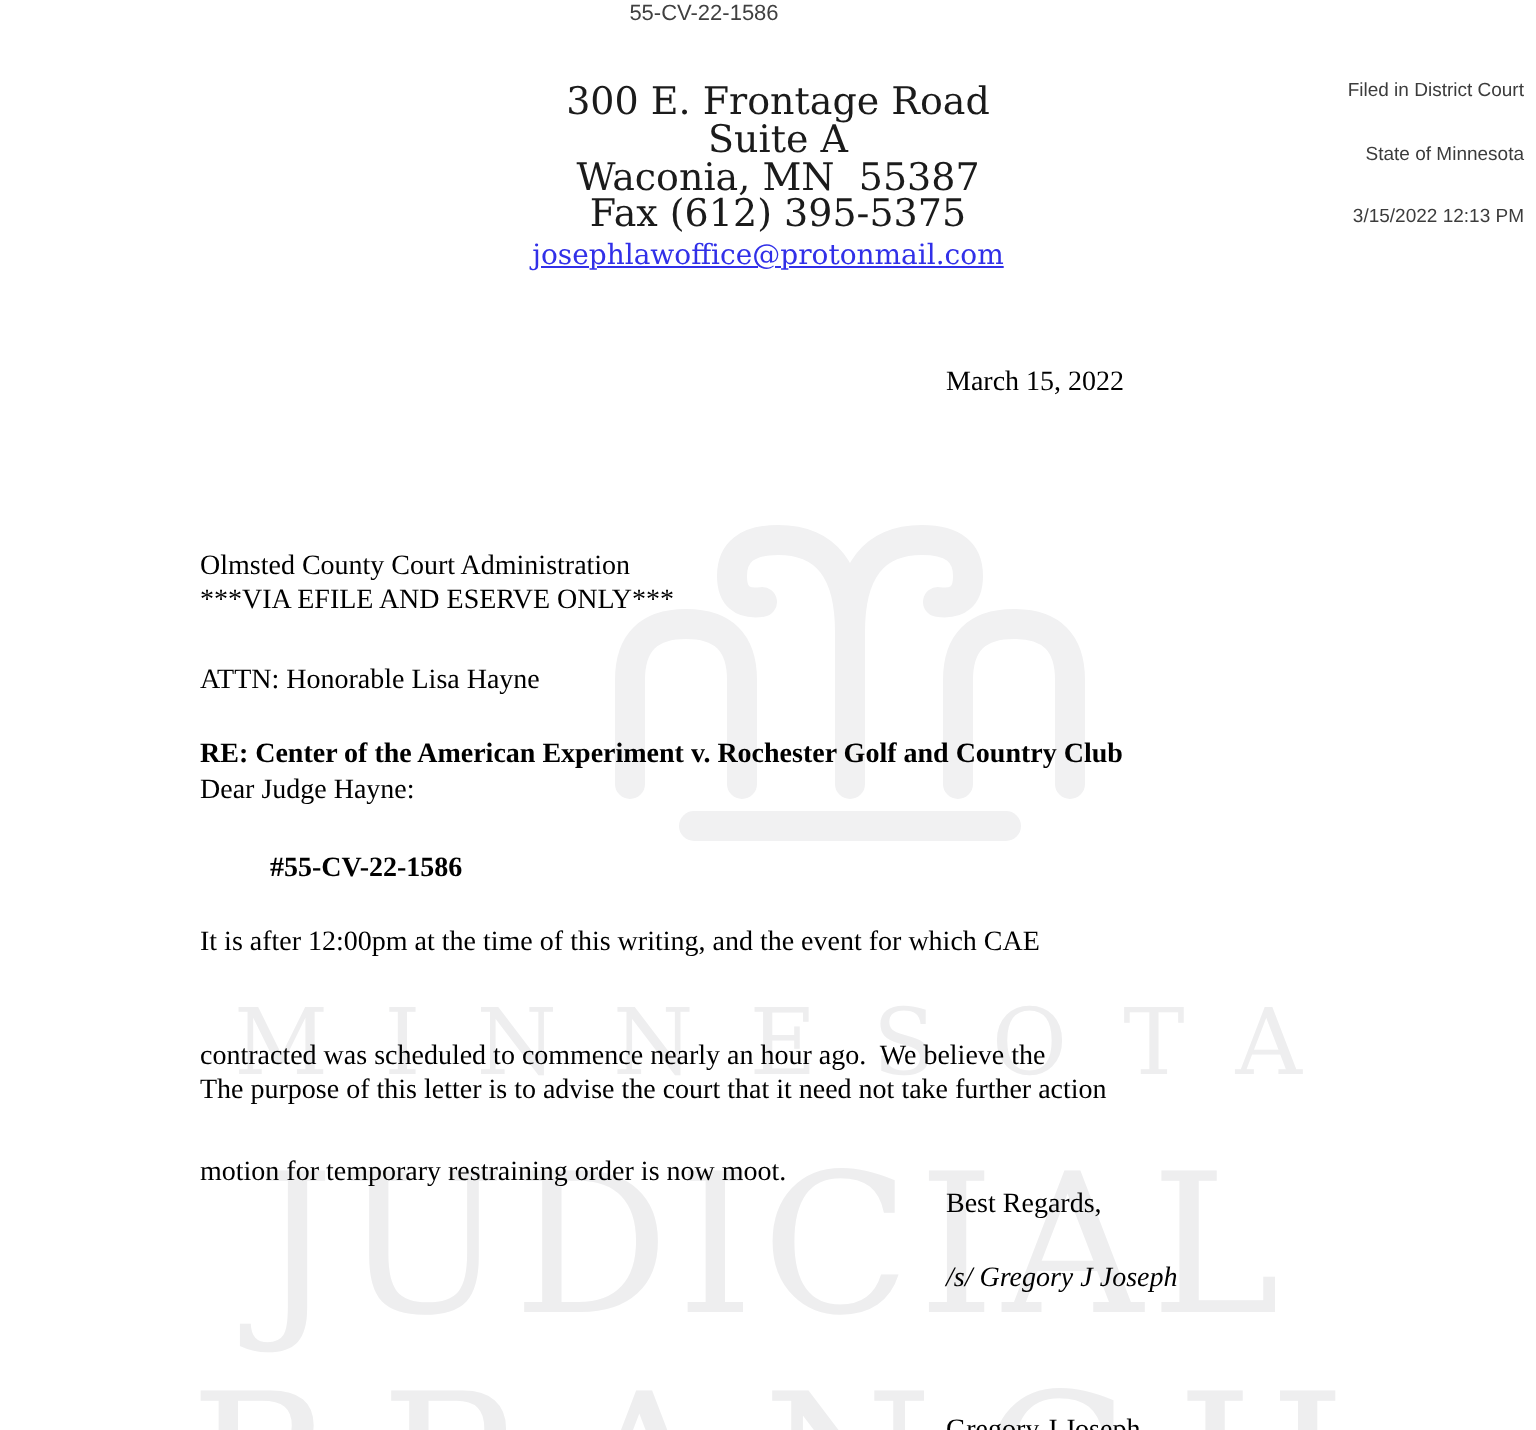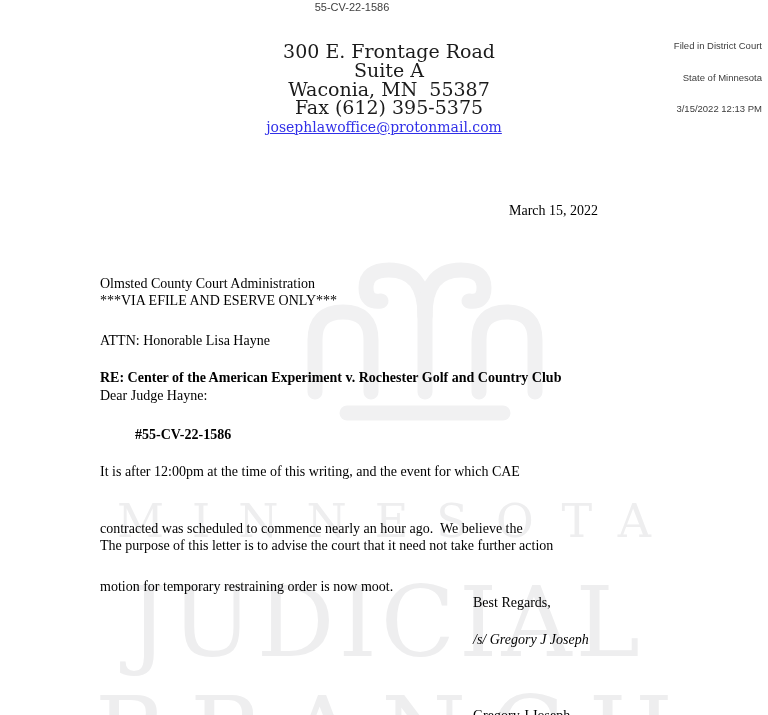--- a/index.html
+++ b/index.html
@@ -109,21 +109,21 @@
 </div>
 
 <div class="abs letterhead">
   <div class="lh-line">300 E. Frontage Road</div>
   <div class="lh-line">Suite A</div>
   <div class="lh-line">Waconia, MN  55387</div>
   <div class="lh-line">Fax (612) 395-5375</div>
   <div><a class="email-link" style="color:#3130e8;">josephlawoffice@protonmail.com</a></div>
 </div>
 
-<div class="abs body-text" style="top:201px; left:473px;margin-left:36px;">March 15, 2022</div>
+<div class="abs body-text" style="top:182px; left:473px;">March 15, 2022</div>
 
 <div class="abs body-text" style="top:235px; left:100px;">
   <div>Olmsted County Court Administration</div>
   <div>ATTN: Honorable Lisa Hayne</div>
 </div>
 
 <div class="abs body-text" style="top:291px; left:100px;">***VIA EFILE AND ESERVE ONLY***</div>
 
 <div class="abs body-text bold" style="top:329px; left:100px;">
   <div>RE: Center of the American Experiment v. Rochester Golf and Country Club</div>

